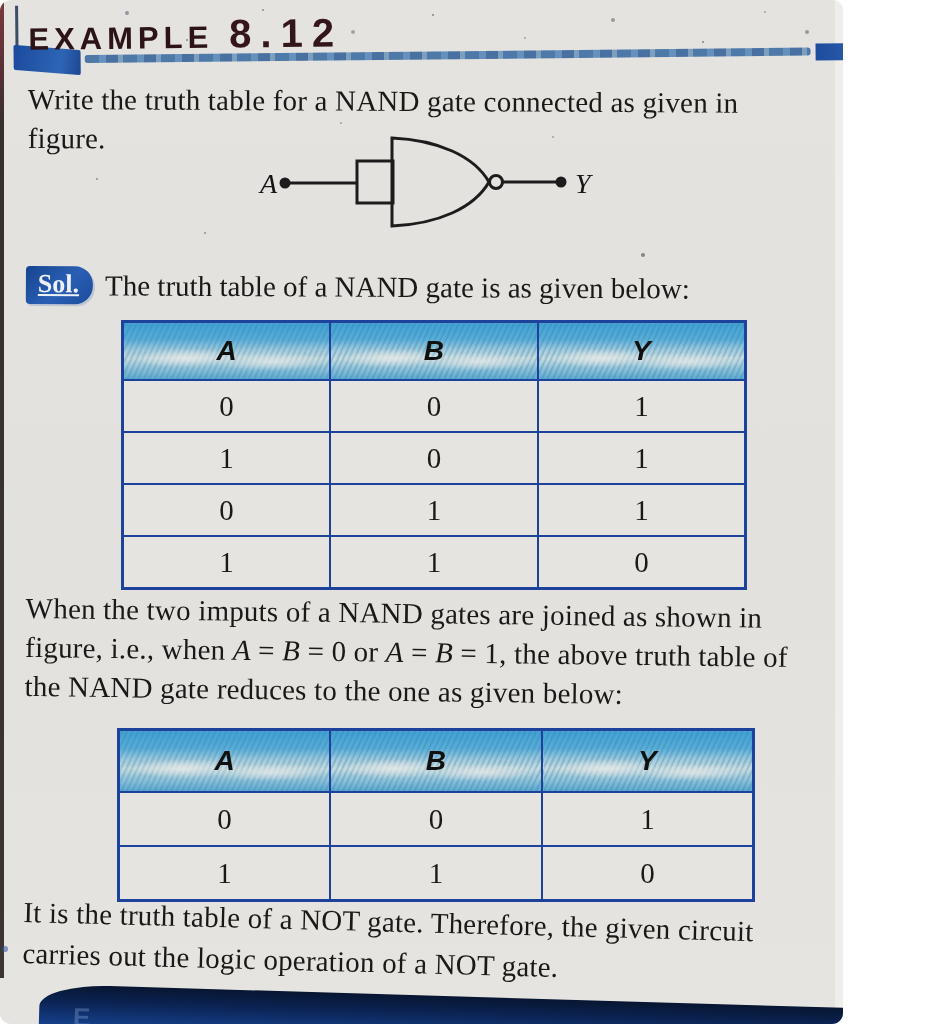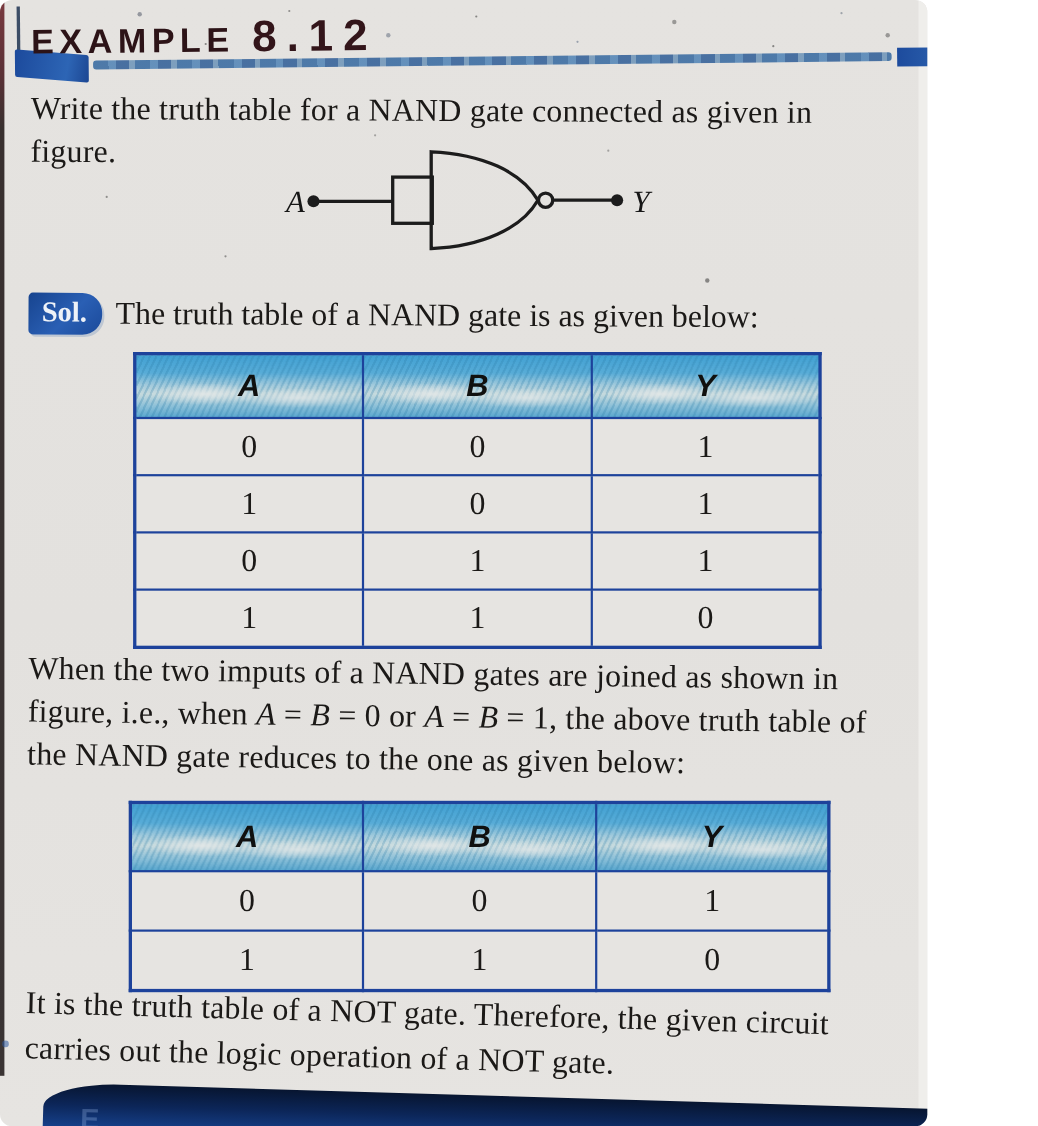--- a/index.html
+++ b/index.html
@@ -57,20 +57,21 @@
   .circuit text{font-family:"Liberation Serif", serif;font-style:italic;font-size:28px;fill:#161616;}
 
   
   .sol-row{position:absolute;left:26px;top:266px;display:flex;align-items:flex-start;gap:12px;transform:rotate(0.3deg);transform-origin:left top;}
   .sol-badge{
     display:inline-block;padding:3px 14px 5px 12px;
     background:linear-gradient(135deg,#17448f,#2a5fb4 55%,#1b4a9a);
     color:#eef2f8;font-weight:700;font-size:26px;
     border-radius:4px 18px 18px 4px;
     box-shadow:2px 2px 0 rgba(120,150,190,.35);
+    text-decoration:underline;
   }
   .sol-text{font-size:29px;padding-top:3px;}
 
   
   table.truth-table{position:absolute;border-collapse:collapse;table-layout:fixed;}
   .t1{left:121px;top:320px;width:626px;}
   .t2{left:117px;top:728px;width:638px;}
   .truth-table th,.truth-table td{
     border:2px solid #1d429b;text-align:center;vertical-align:middle;
   }

